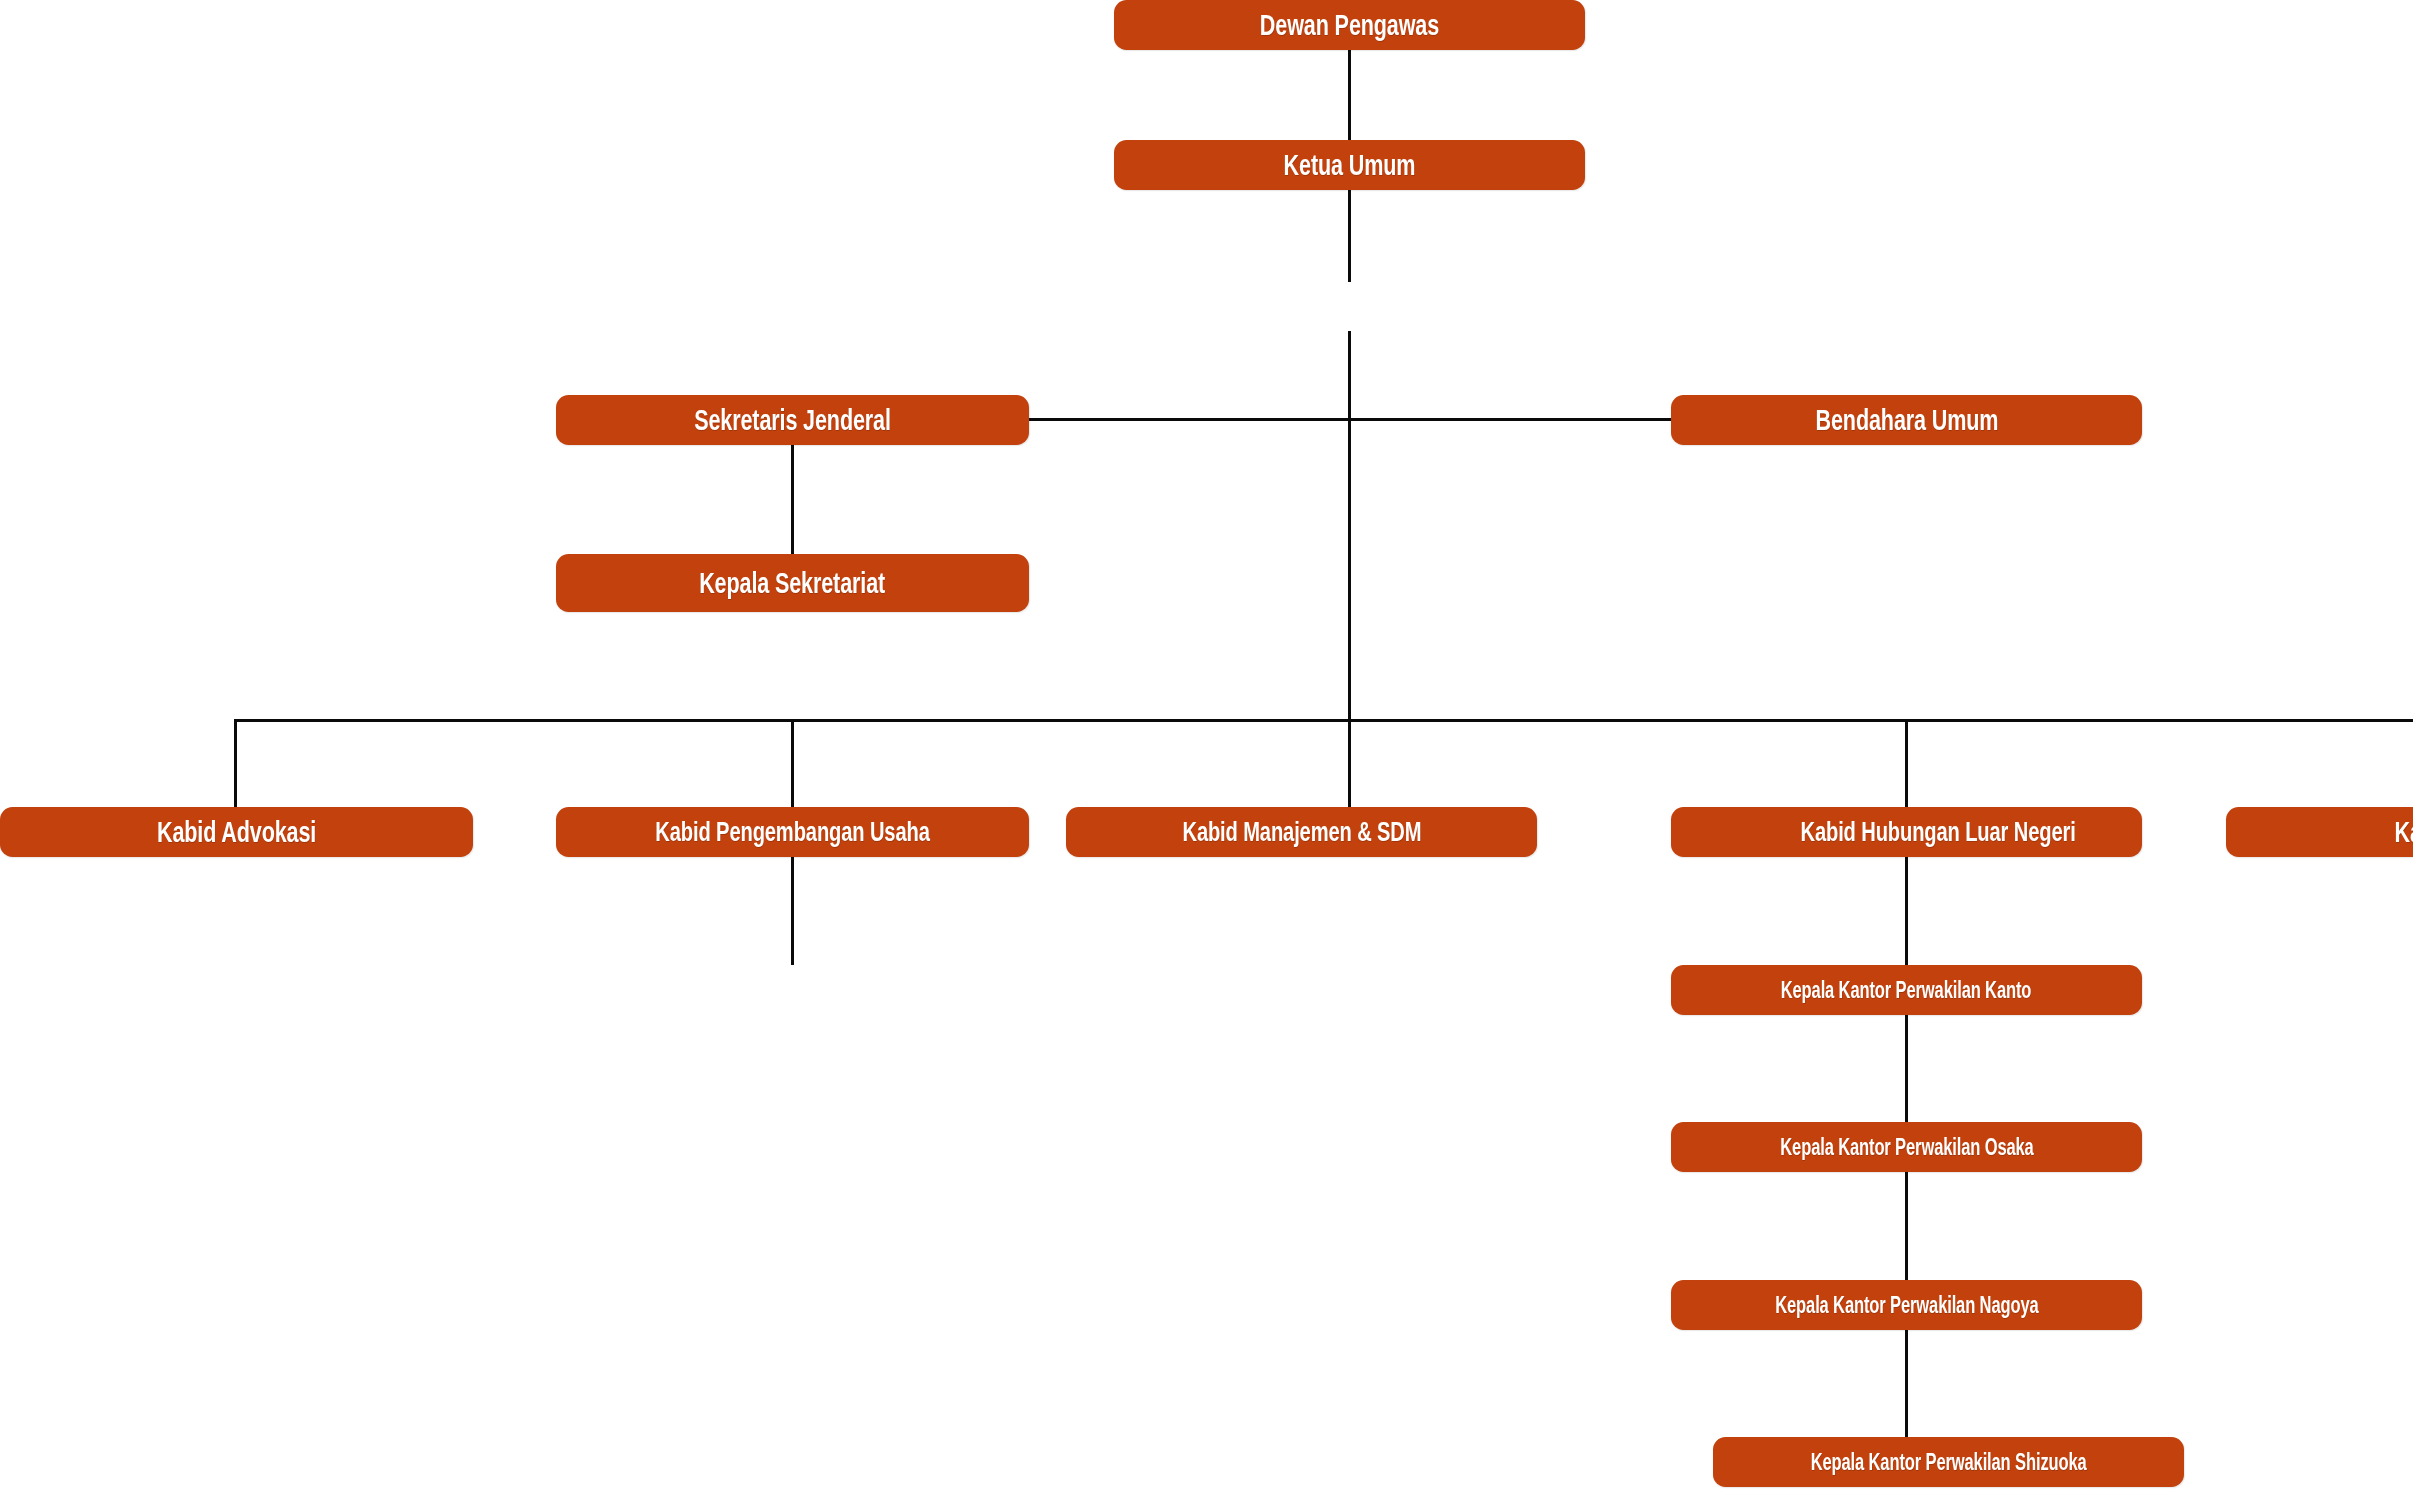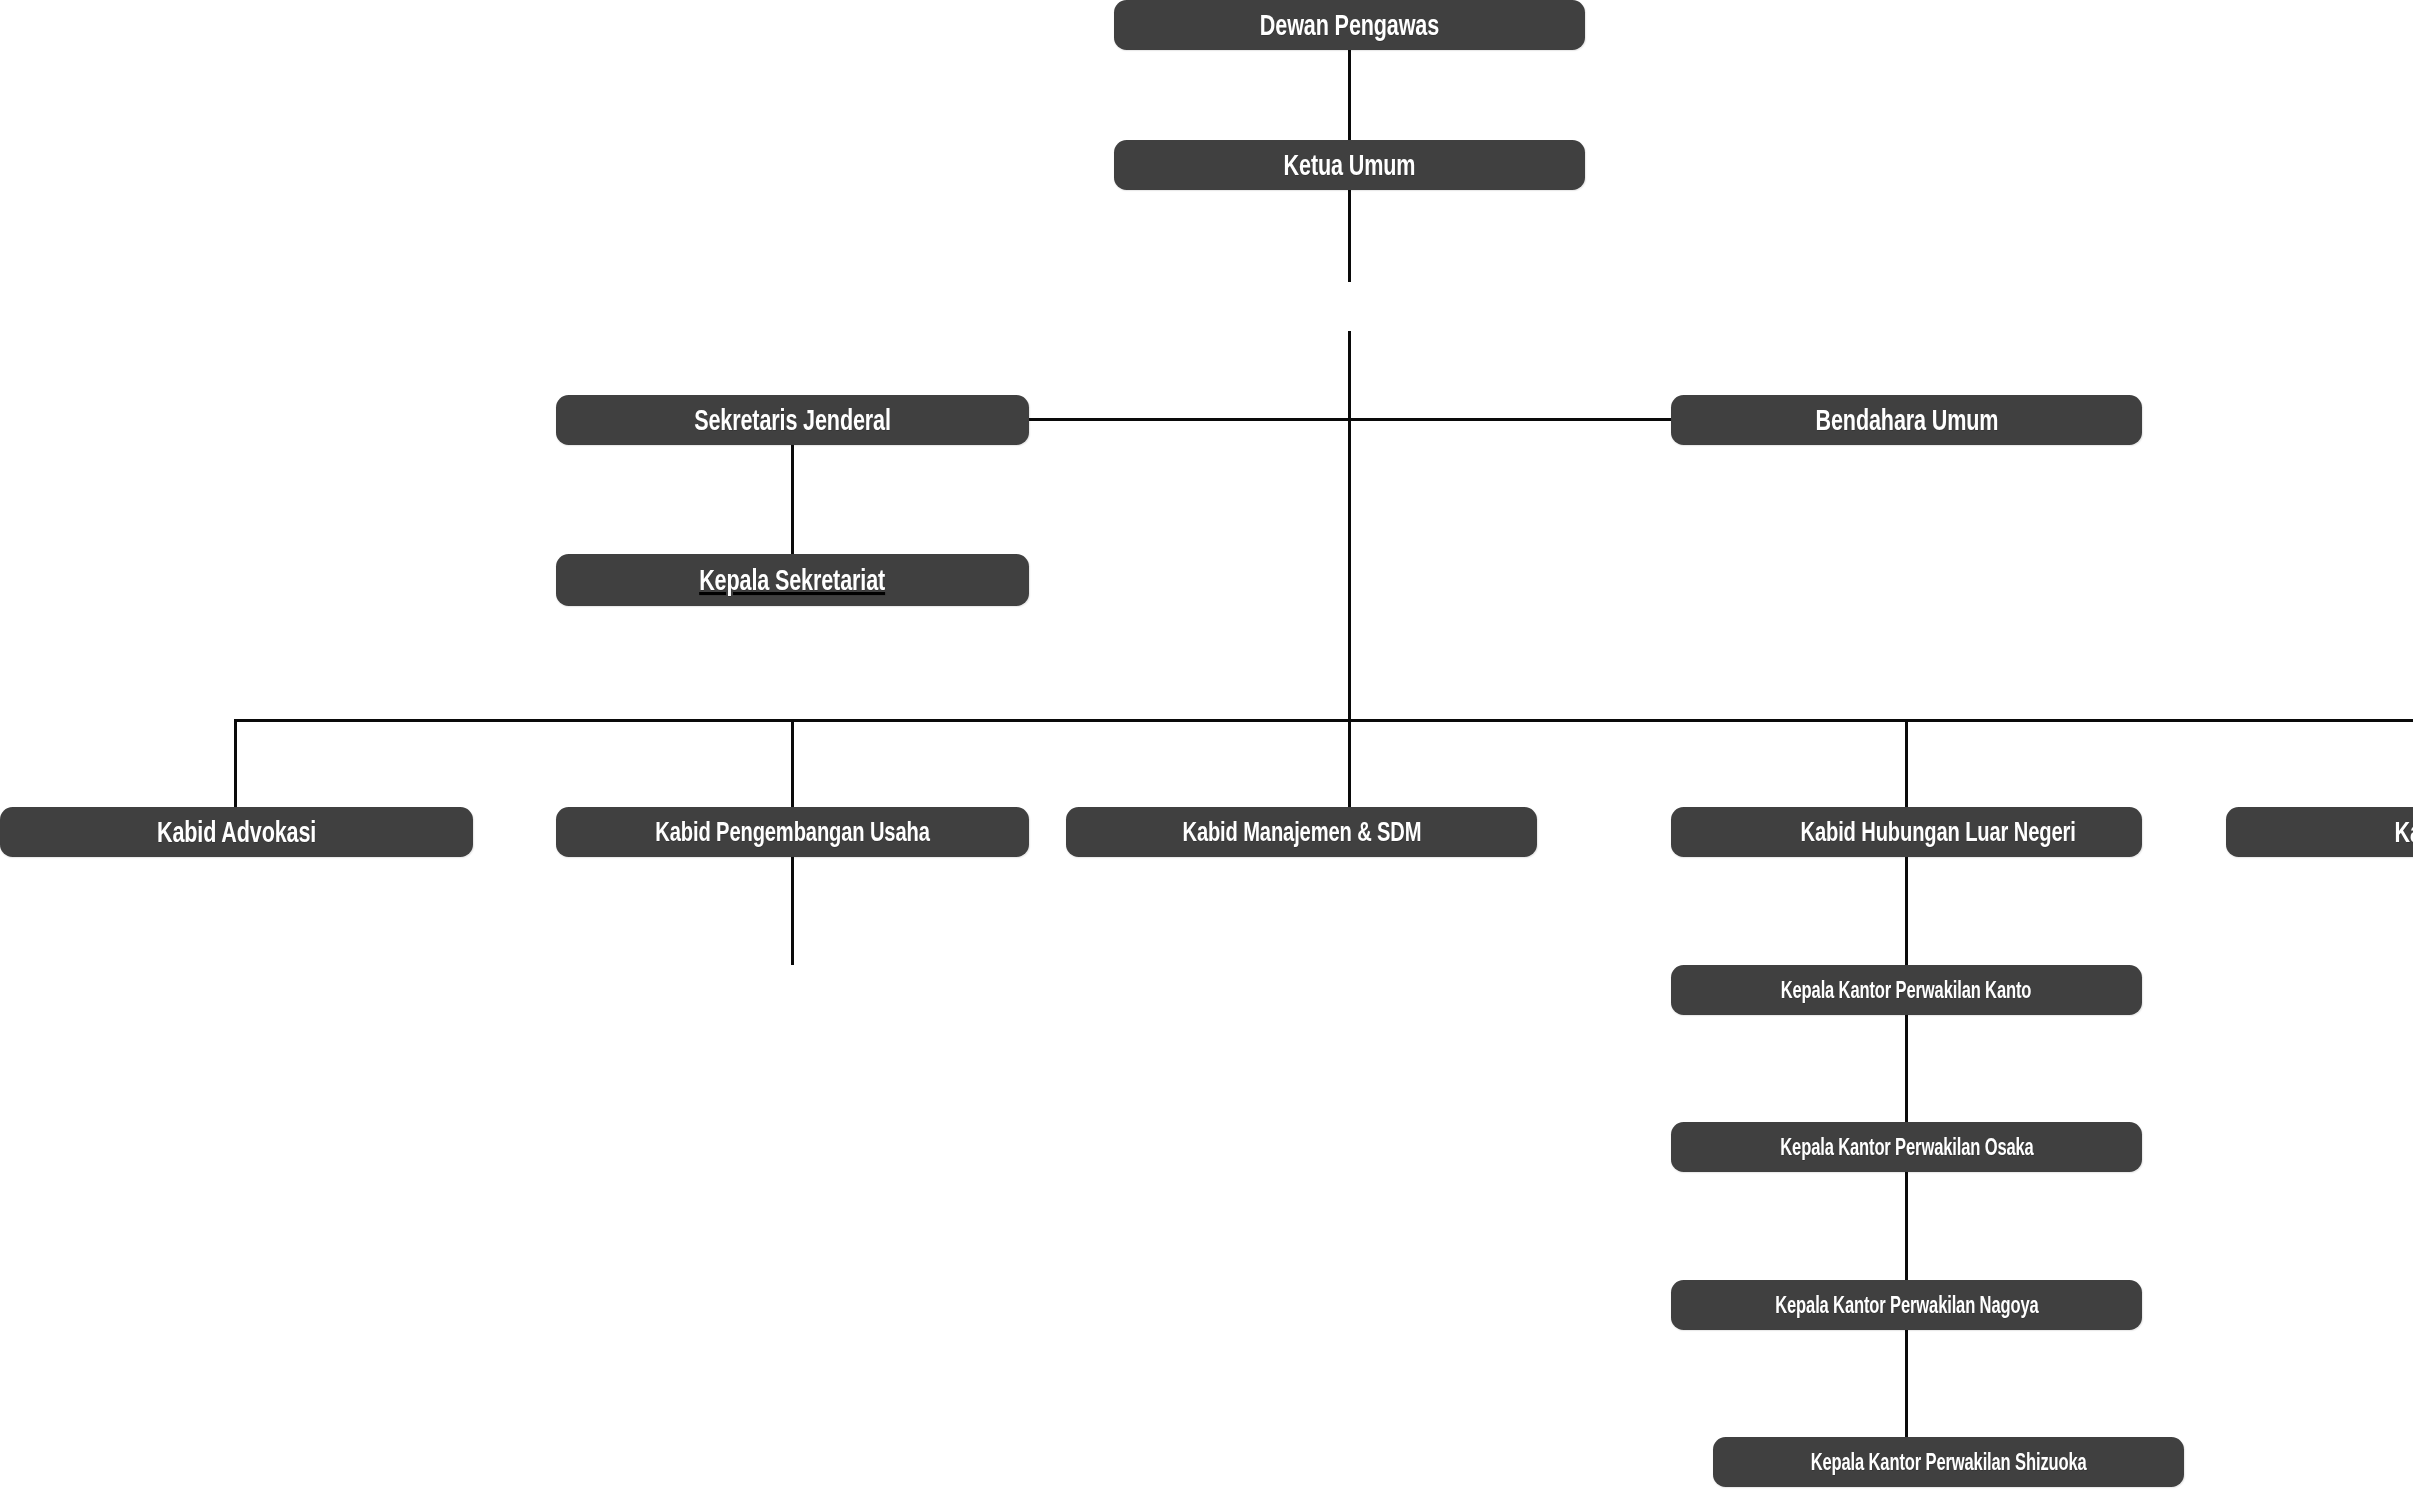--- a/index.html
+++ b/index.html
@@ -23,21 +23,21 @@
     position: absolute;
     background: #0a0a0a;
   }
   .edge.v { width: 2.9px; }
   .edge.h { height: 2.9px; }
 
   
   .node {
     position: absolute;
     box-sizing: border-box;
-    background: #404040;
+    background: #c2410c;
     border-radius: 12.6px;
     display: flex;
     align-items: center;
     justify-content: center;
     text-align: center;
     padding: 0 12.6px;
     box-shadow: 0.5px 1px 1.4px rgba(0,0,0,0.10);
   }
   .node .label {
     color: #ffffff;
@@ -93,21 +93,21 @@
 
 
   <div class="node size-lg" style="left:556px; top:395px; width:473px; height:50px;">
     <span class="label">Sekretaris Jenderal</span>
   </div>
 
   <div class="node size-lg" style="left:1671px; top:395px; width:471px; height:50px;">
     <span class="label">Bendahara Umum</span>
   </div>
 
-  <div class="node size-lg" style="left:556px; top:554px; width:473px; height:52px;text-decoration:underline;">
+  <div class="node size-lg" style="left:556px; top:554px; width:473px; height:58px;">
     <span class="label">Kepala Sekretariat</span>
   </div>
 
   <div class="node size-lg" style="left:0px; top:807px; width:473px; height:50px;">
     <span class="label">Kabid Advokasi</span>
   </div>
 
   <div class="node size-md" style="left:556px; top:807px; width:473px; height:50px;">
     <span class="label">Kabid Pengembangan Usaha</span>
   </div>

